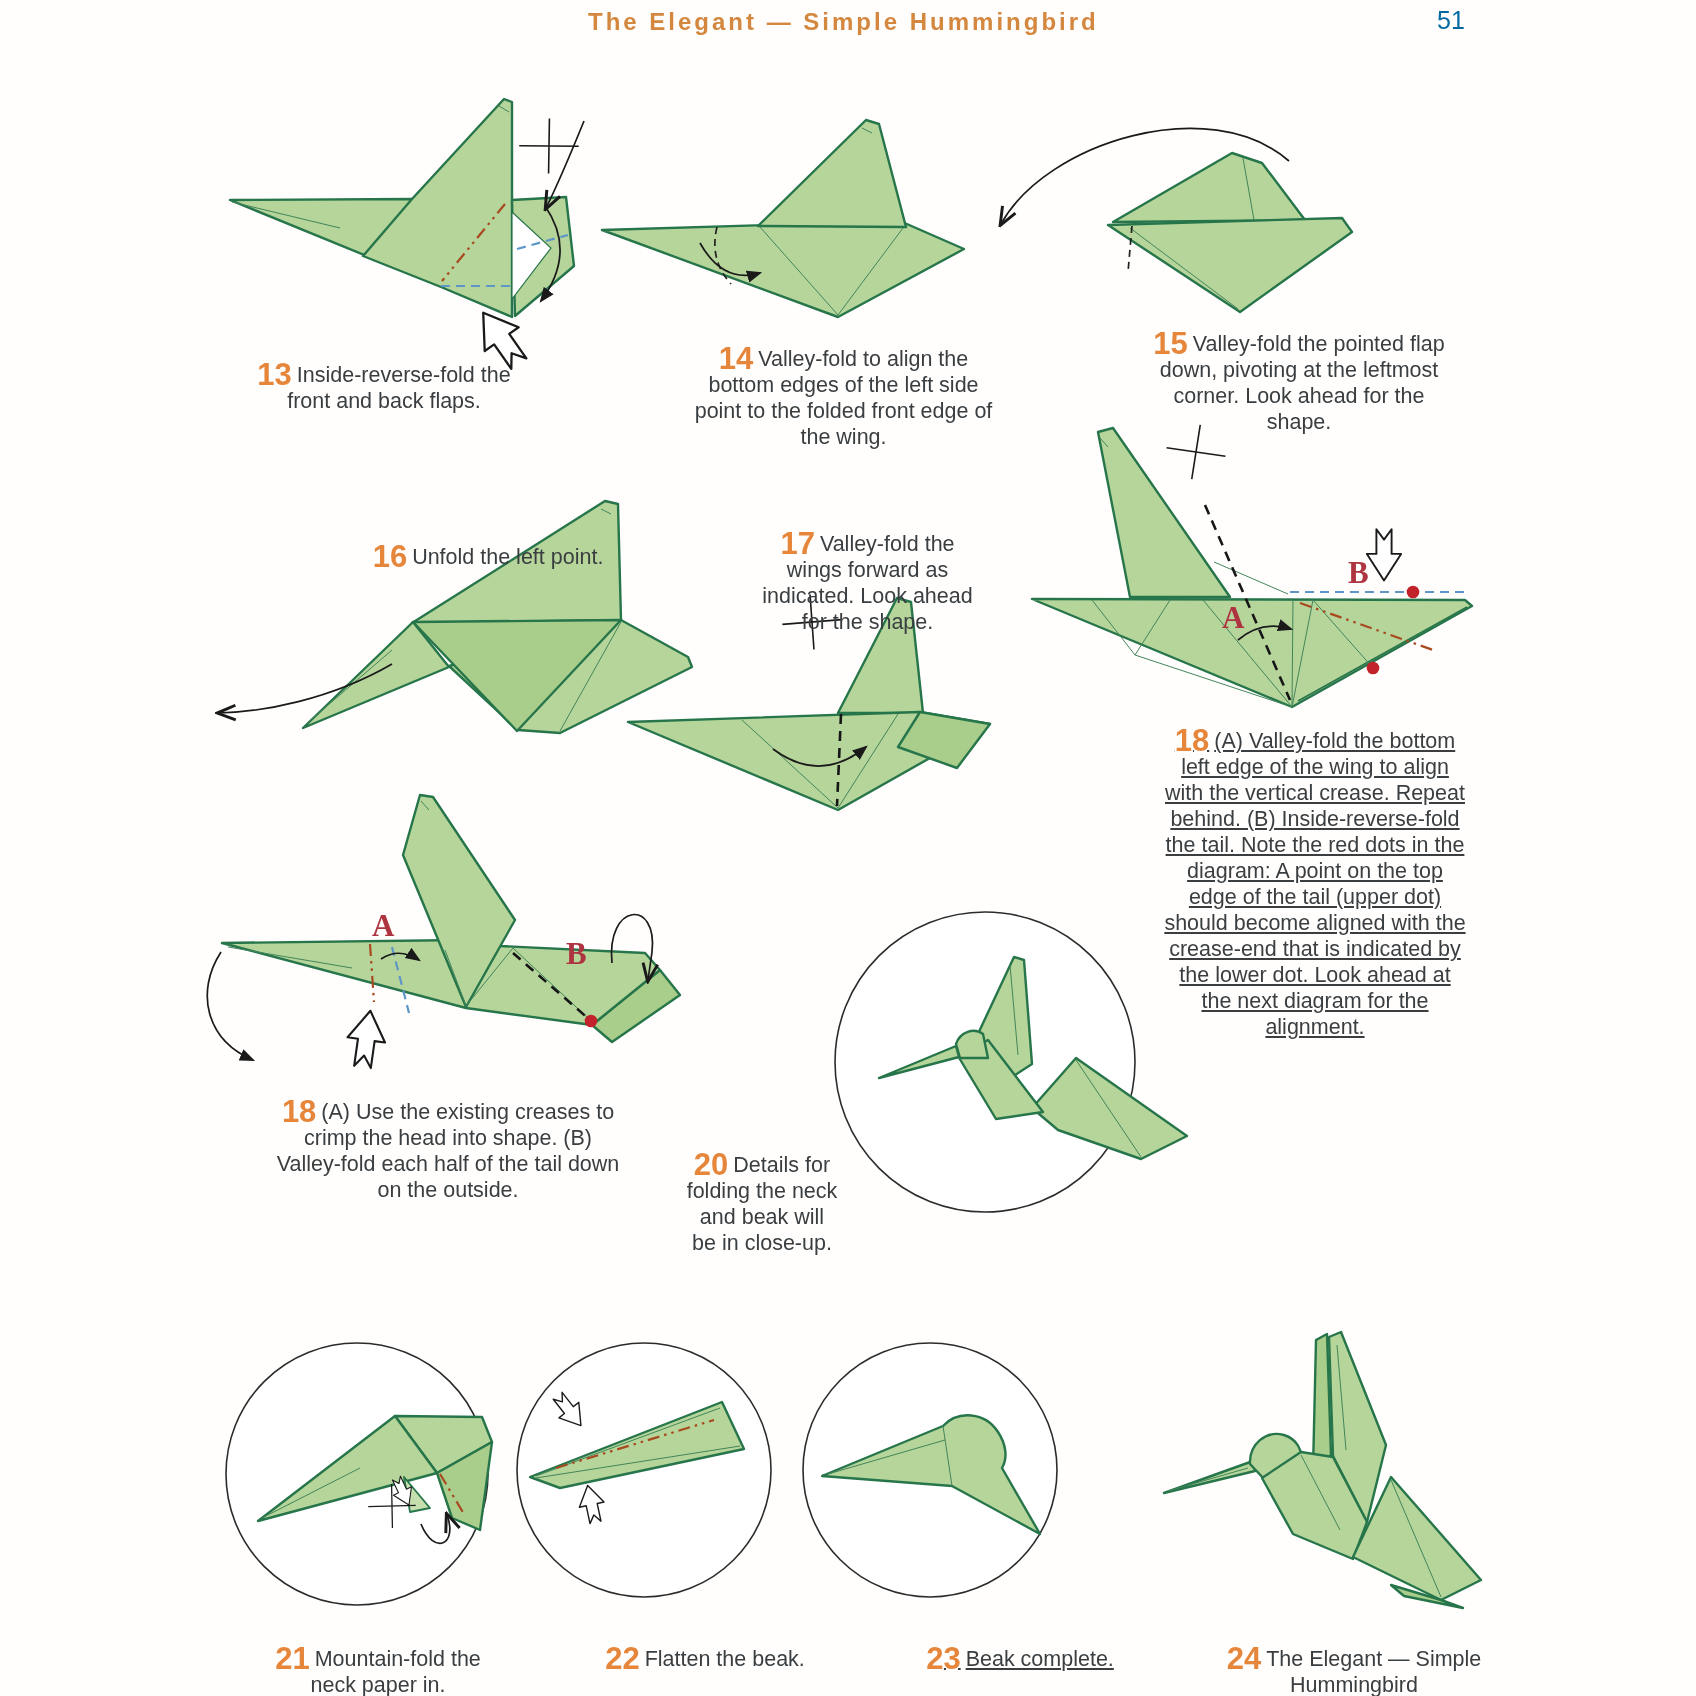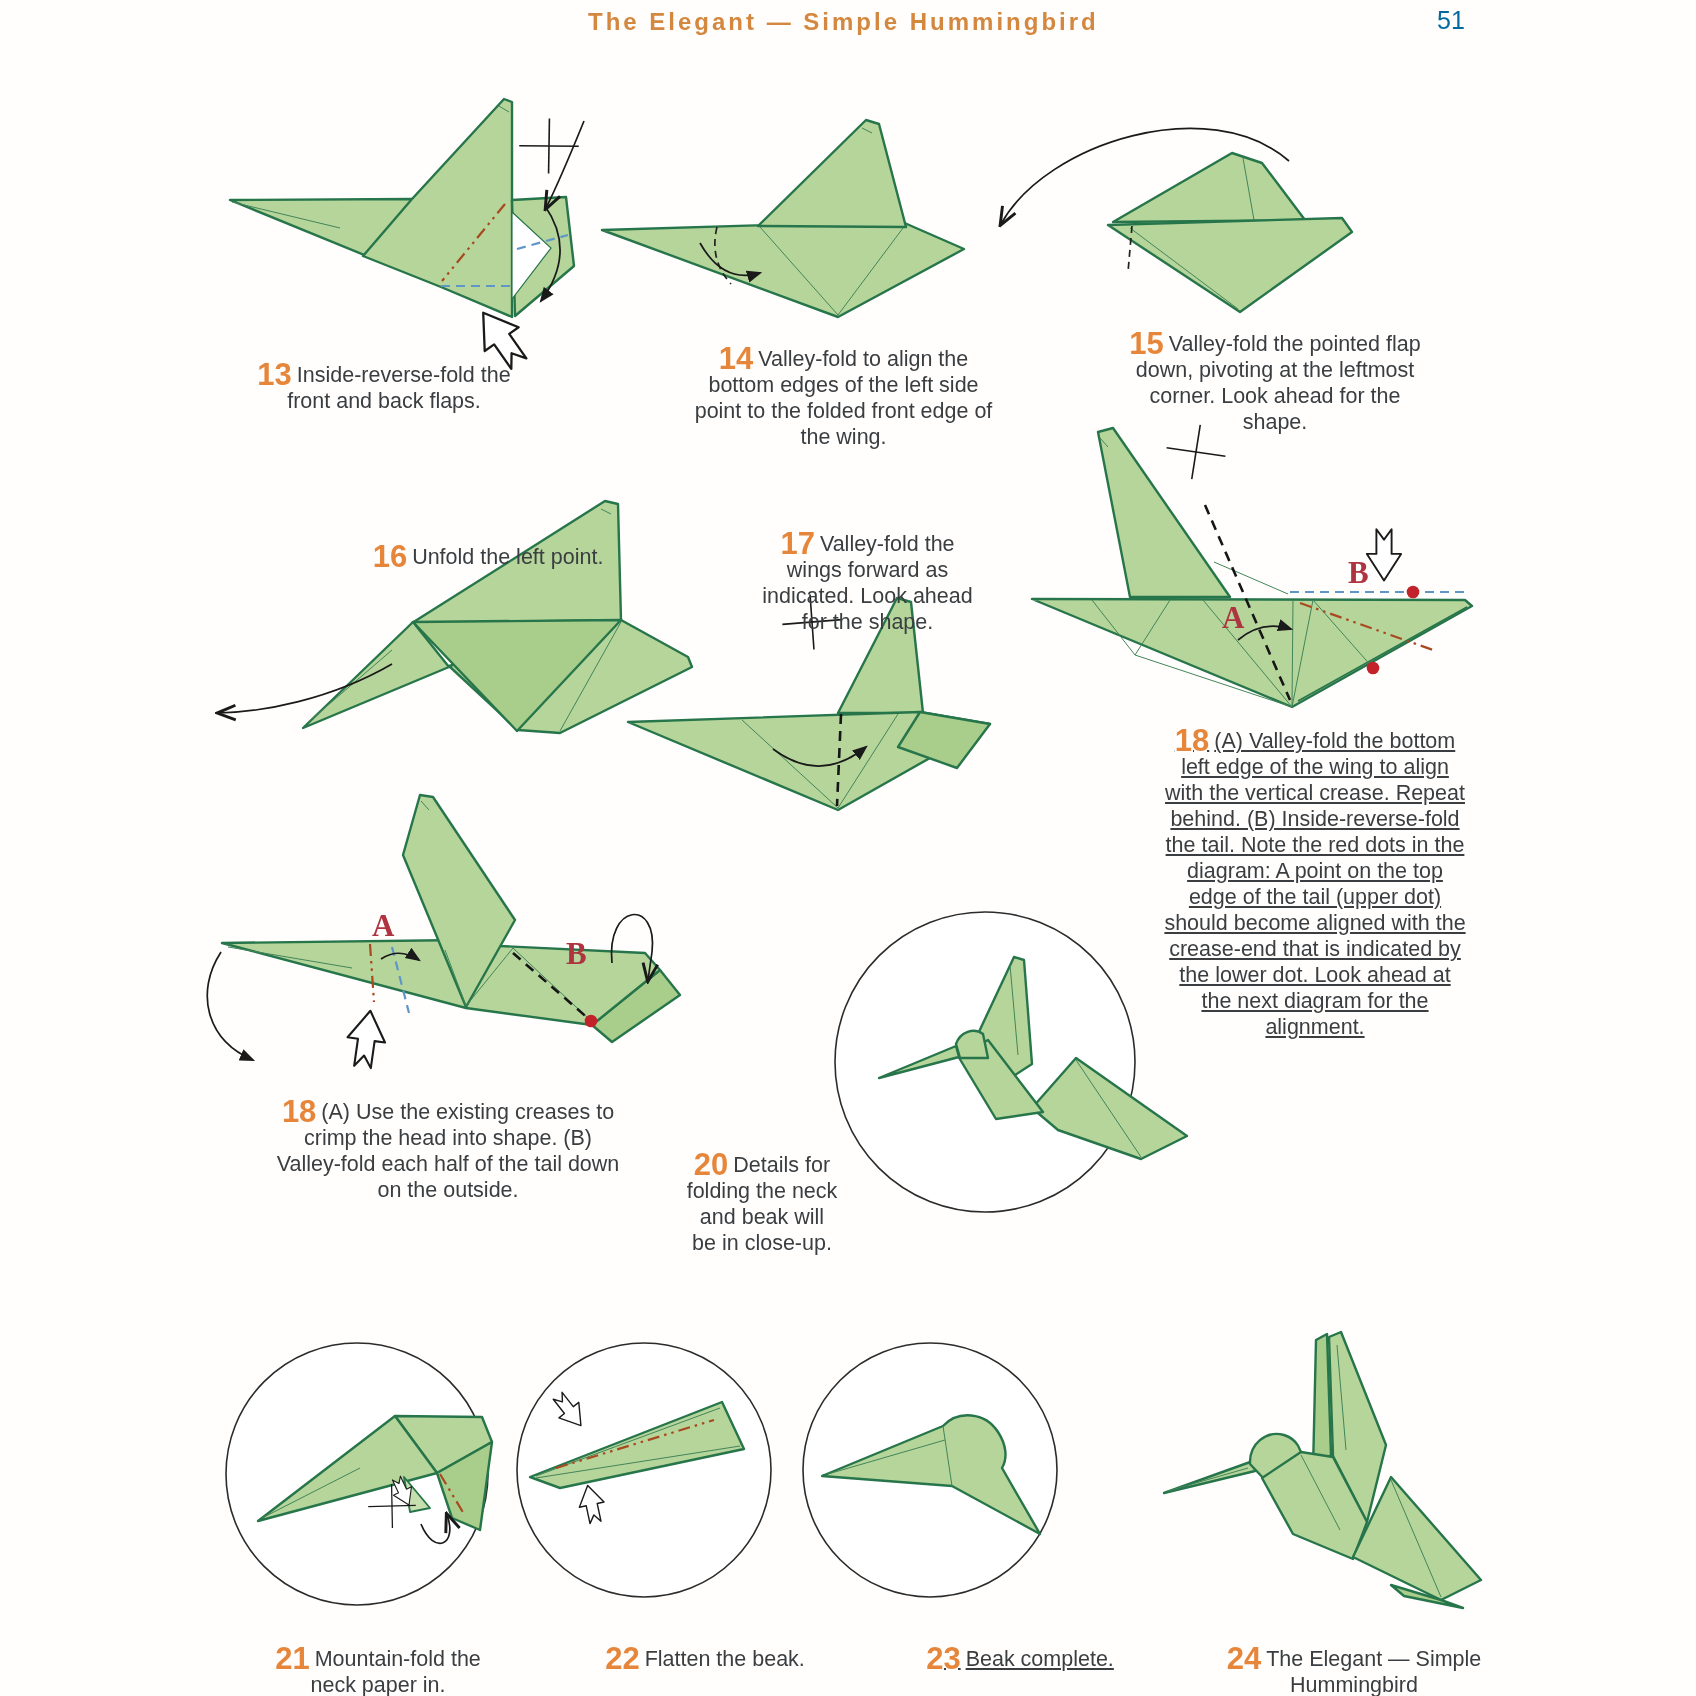--- a/index.html
+++ b/index.html
@@ -215,21 +215,21 @@
       <line class="thin" x1="1391" y1="1480" x2="1441" y2="1597"></line>
     </g>
   </svg>
 
   <div class="caption" style="left:250px;top:362px;width:268px;">
     <span class="num">13</span><span>Inside-reverse-fold the front and back flaps.</span>
   </div>
   <div class="caption" style="left:686px;top:346px;width:315px;">
     <span class="num">14</span><span>Valley-fold to align the bottom edges of the left side point to the folded front edge of the wing.</span>
   </div>
-  <div class="caption" style="left:1126px;top:331px;width:298px;">
+  <div class="caption" style="left:1150px;top:331px;width:298px;">
     <span class="num">15</span><span>Valley-fold the pointed flap down, pivoting at the leftmost corner. Look ahead for the shape.</span>
   </div>
   <div class="caption" style="left:298px;top:544px;width:380px;">
     <span class="num">16</span><span>Unfold the left point.</span>
   </div>
   <div class="caption" style="left:750px;top:531px;width:235px;">
     <span class="num">17</span><span>Valley-fold the wings forward as indicated. Look ahead for the shape.</span>
   </div>
   <div class="caption" style="left:1164px;top:728px;width:302px;text-decoration:underline;">
     <span class="num">18</span><span>(A) Valley-fold the bottom left edge of the wing to align with the vertical crease. Repeat behind. (B) Inside-reverse-fold the tail. Note the red dots in the diagram: A point on the top edge of the tail (upper dot) should become aligned with the crease-end that is indicated by the lower dot. Look ahead at the next diagram for the alignment.</span>

